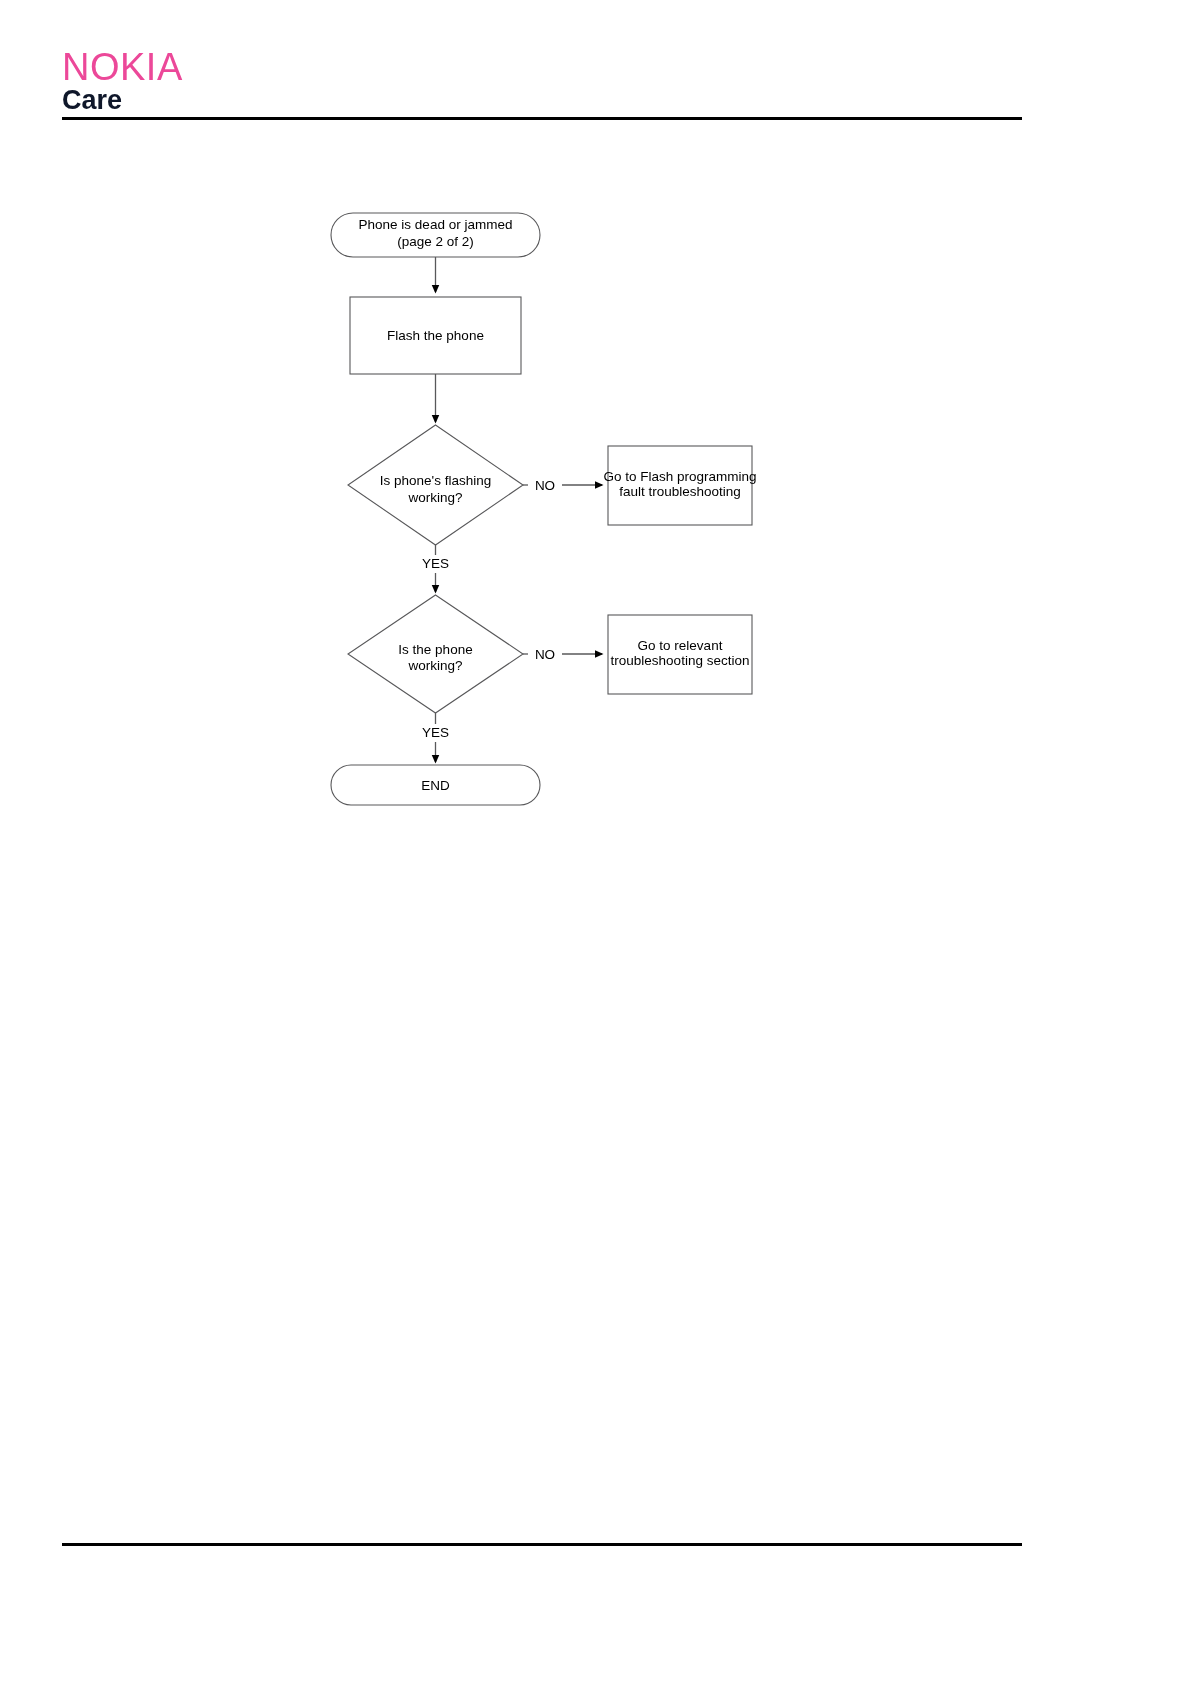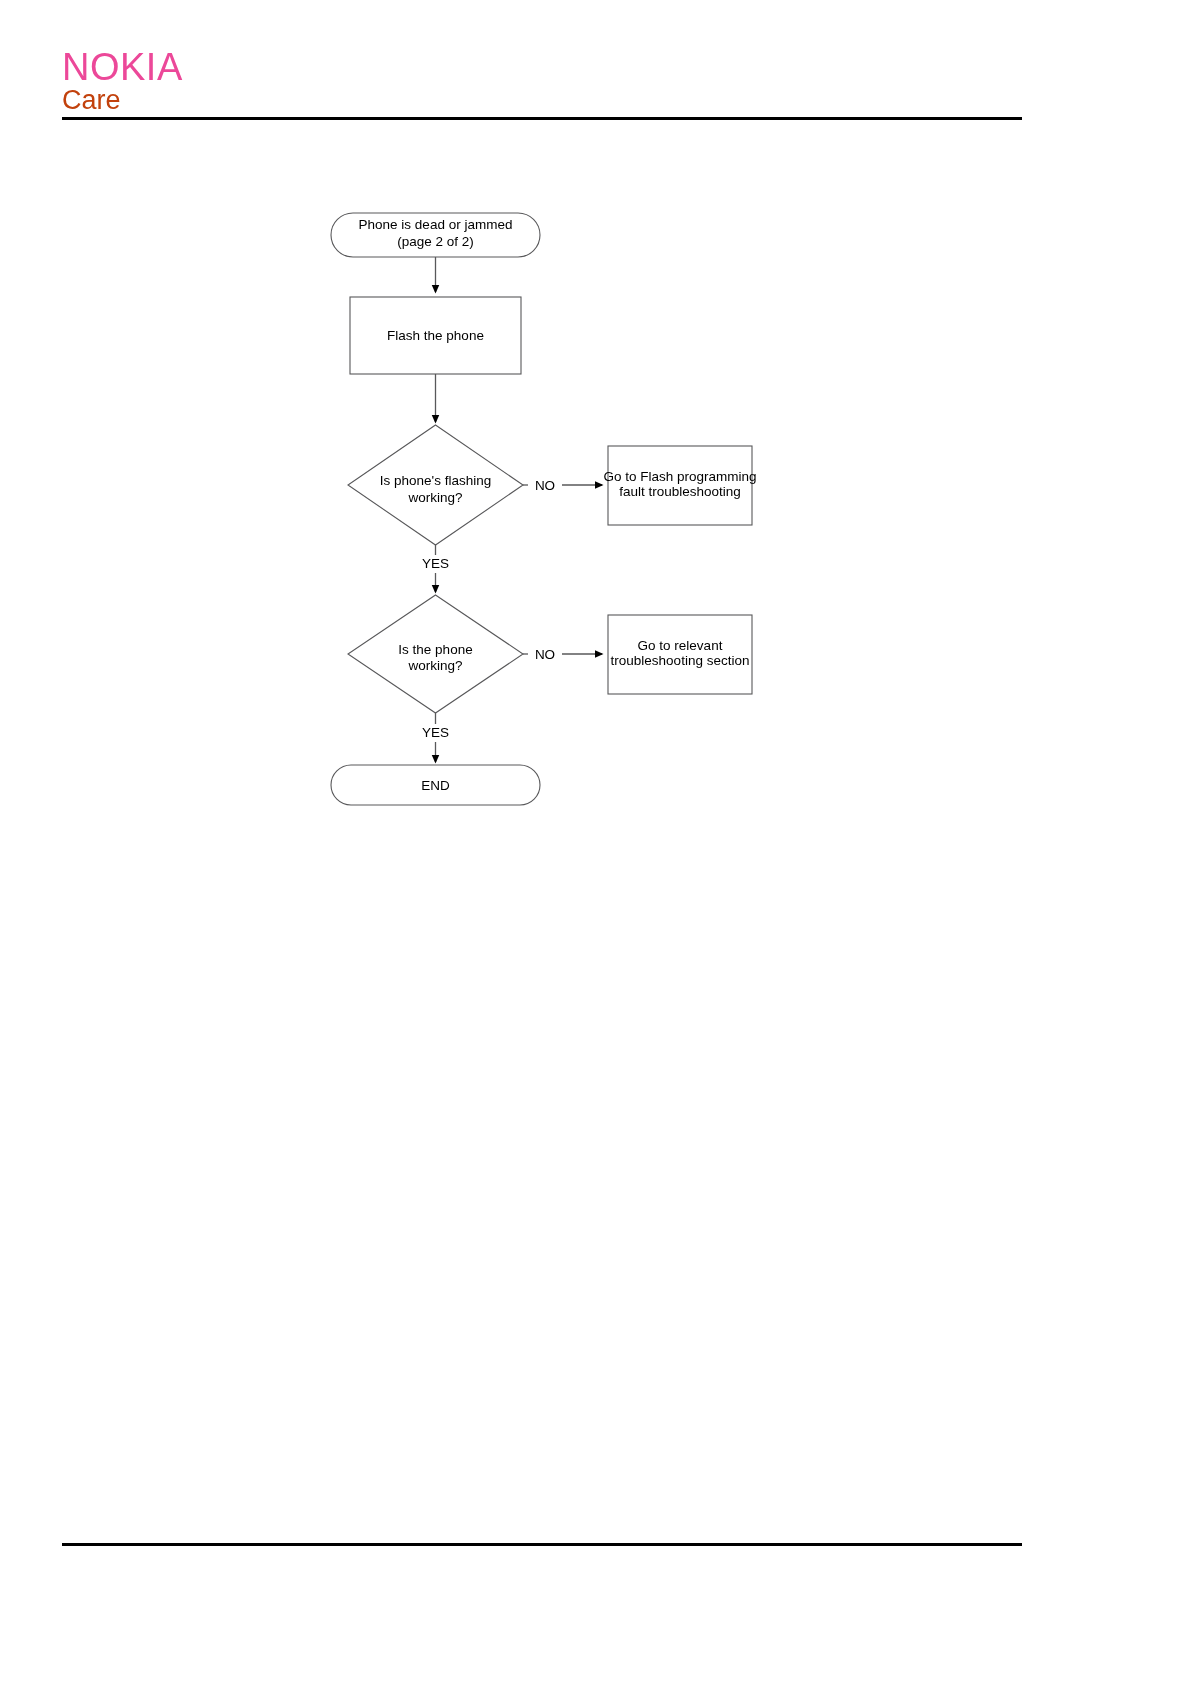--- a/index.html
+++ b/index.html
@@ -29,23 +29,23 @@
     font-weight: normal;
     font-size: 38px;
     letter-spacing: 0.5px;
     color: #ec4899;
     line-height: 31px;
     margin: 0;
     padding: 0;
   }
   .logo-care {
     font-family: "Liberation Sans", sans-serif;
-    font-weight: normal;
+    font-weight: bold;
     font-size: 27px;
-    color: #c2410c;
+    color: #0f172a;
     line-height: 28px;
     margin-top: 3px;
     padding: 0;
   }
   #header-rule {
     position: absolute;
     left: 62px;
     top: 117px;
     width: 960px;
     height: 3px;

